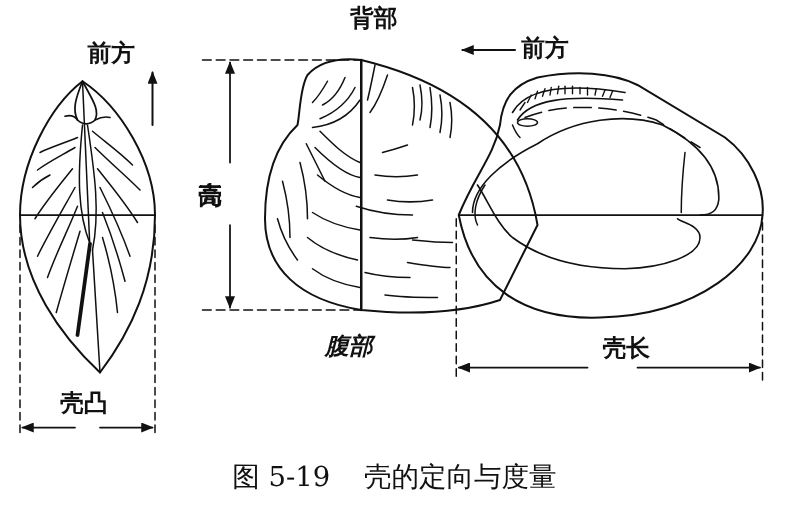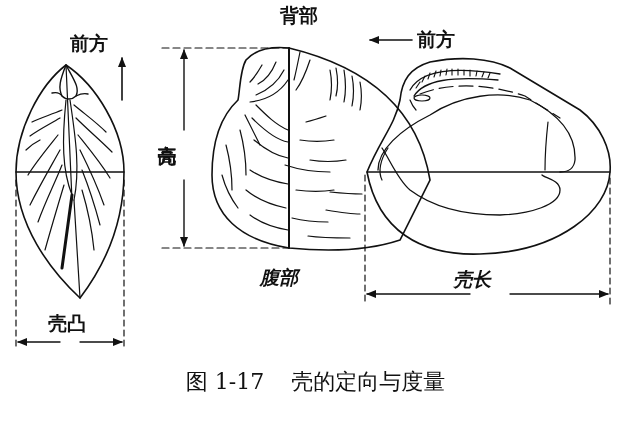--- a/index.html
+++ b/index.html
@@ -145,20 +145,20 @@
       <line x1="510" y1="294" x2="608" y2="294" stroke-width="1.4" marker-end="url(#arr)"></line>
     </g>
   </svg>
 
   
   <div class="lbl" style="left:70px; top:34px;">前方</div>
   <div class="lbl" style="left:248px; top:6px;margin-left:32px;">背部</div>
   <div class="lbl" style="left:417px; top:30px;">前方</div>
   <div class="lbl vert" style="left:158px; top:130px;">壳高</div>
   <div class="lbl" style="left:260px; top:268px;font-style:italic;">腹部</div>
-  <div class="lbl" style="left:453px; top:270px;font-style:italic;">壳长</div>
+  <div class="lbl" style="left:482px; top:270px;">壳长</div>
   <div class="lbl" style="left:48px; top:314px;">壳凸</div>
 
   <div class="caption">
-    <span>图 1-17</span>
+    <span>图 5-19</span>
     <span>壳的定向与度量</span>
   </div>
 </div>
 
 </body></html>

